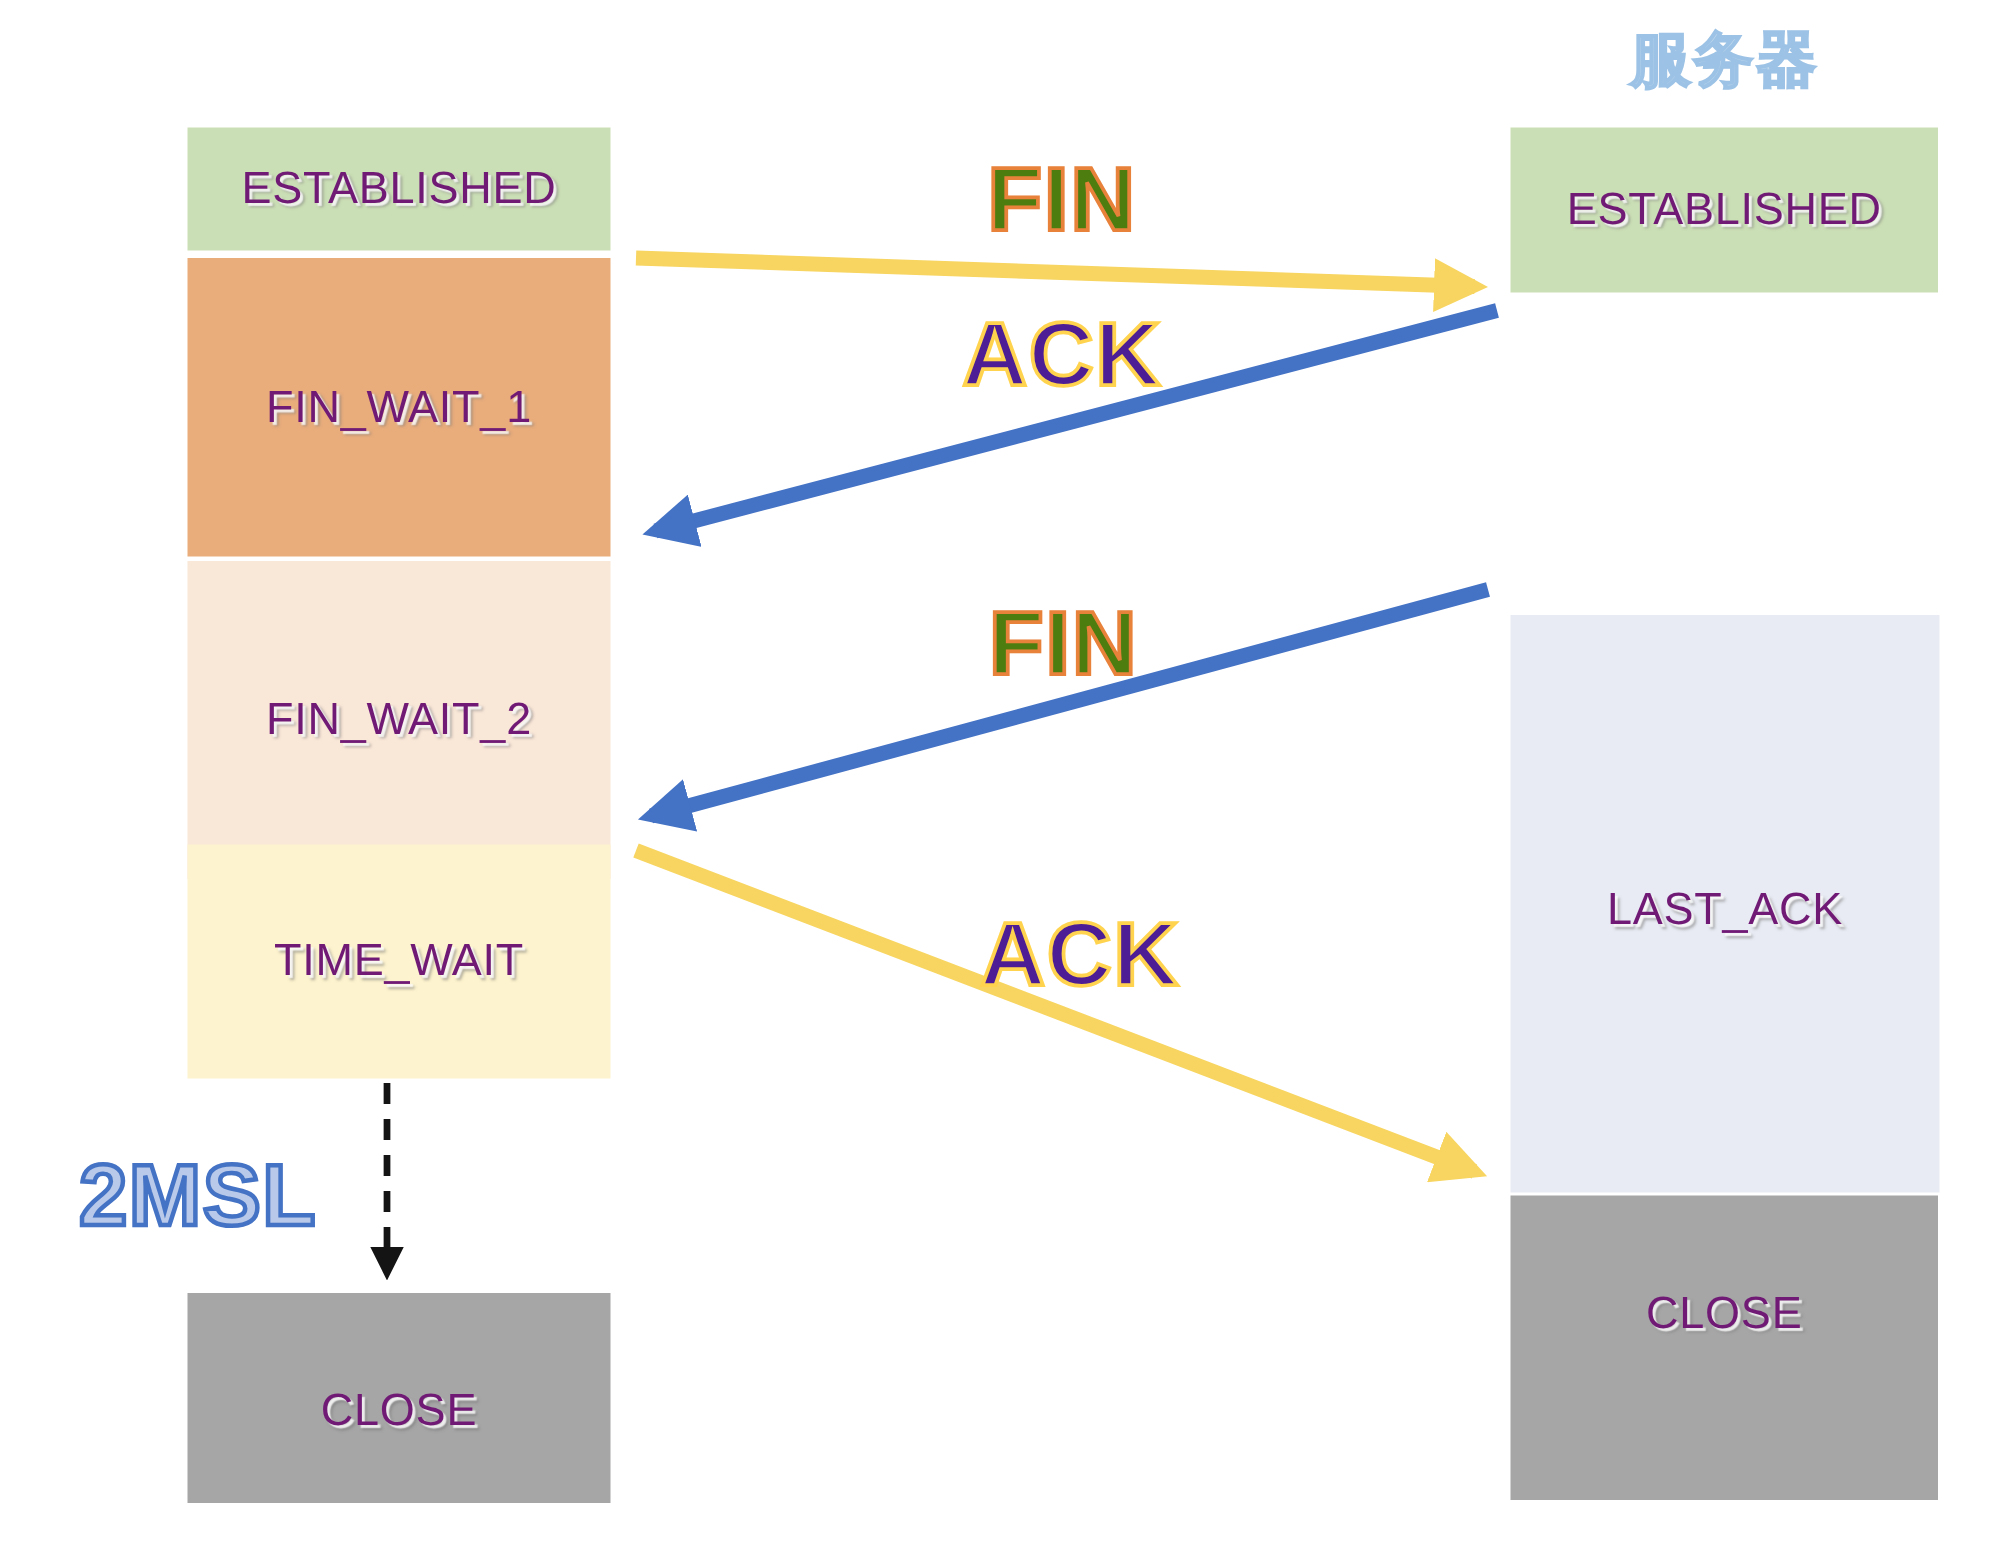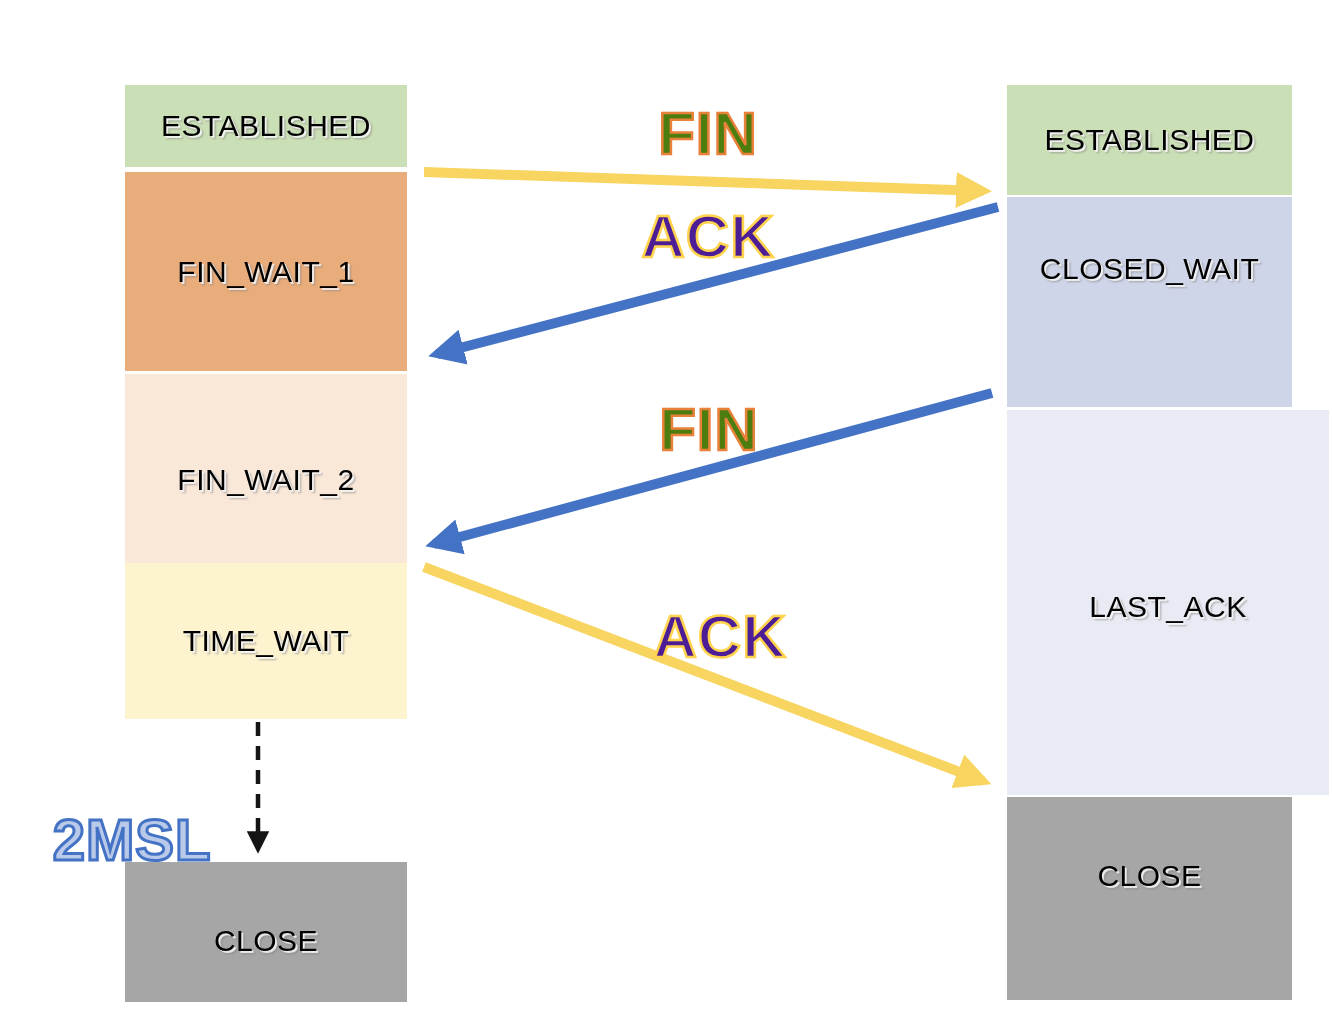--- a/index.html
+++ b/index.html
@@ -12,65 +12,63 @@
     font-size:40px;font-weight:bold;letter-spacing:2px;white-space:nowrap;
   }
   .client-title{color:#FFD34D;-webkit-text-stroke:1.5px #FFC000;text-shadow:1px 1px 0 #fff3;}
   .server-title{color:#BDD7EE;-webkit-text-stroke:1.5px #9CC2E5;}
   .state-box{
     position:absolute;display:flex;align-items:center;justify-content:center;
     box-sizing:border-box;
   }
   .state-box.align-top{align-items:flex-start;}
   .state-label{
-    font-size:30px;font-weight:500;color:#000000;letter-spacing:0.5px;white-space:nowrap;
+    font-size:30px;font-weight:500;color:#701a75;letter-spacing:0.5px;white-space:nowrap;
     text-shadow:2px 2px 1px rgba(255,255,255,0.85),3px 3px 2px rgba(110,110,110,0.55);
   }
   .arrows{position:absolute;left:0;top:0;}
   .msg-label{
     position:absolute;transform:translate(-50%,-50%);
     font-size:60px;font-weight:bold;letter-spacing:1px;white-space:nowrap;
   }
   .fin-label{color:#4d7c0f;-webkit-text-stroke:2.5px #E8813A;}
   .ack-label{color:#4c1d95;-webkit-text-stroke:2.5px #FFD34D;}
   .msl-label{
     position:absolute;transform:translate(-50%,-50%);
     font-size:58px;font-weight:bold;letter-spacing:1px;white-space:nowrap;
-    color:rgba(68,114,196,0.38);margin-top:42px;-webkit-text-stroke:3px #4472C4;
+    color:rgba(68,114,196,0.38);-webkit-text-stroke:3px #4472C4;
   }
 </style>
 </head>
 <body>
 
 <div class="canvas">
 
+  <div class="col-title server-title" style="left:1150px;top:40px;">服务器</div>
 
   <div class="state-box" style="left: 125px; top: 85px; width: 282px; height: 82px; background-color: rgb(203, 223, 182);">
     <span class="state-label">ESTABLISHED</span>
   </div>
   <div class="state-box" style="left: 125px; top: 172px; width: 282px; height: 199px; background-color: rgb(233, 173, 124); justify-content: center;">
     <span class="state-label">FIN_WAIT_1</span>
   </div>
   <div class="state-box" style="left: 125px; top: 374px; width: 282px; height: 212px; background-color: rgb(249, 231, 216);">
     <span class="state-label">FIN_WAIT_2</span>
   </div>
   <div class="state-box" style="left: 125px; top: 563px; width: 282px; height: 156px; background-color: rgb(253, 243, 206); text-align: center;">
     <span class="state-label">TIME_WAIT</span>
   </div>
   <div class="state-box" style="left: 125px; top: 862px; width: 282px; height: 140px; padding-top: 18px; background-color: rgb(166, 166, 166);">
     <span class="state-label">CLOSE</span>
   </div>
 
   <div class="state-box" style="left: 1007px; top: 85px; width: 285px; height: 110px; background-color: rgb(203, 223, 182);">
     <span class="state-label">ESTABLISHED</span>
   </div>
-  <div class="state-box align-top" style="left: 1007px; top: 197px; width: 285px; height: 210px; padding-top: 55px; background-color: rgb(207, 213, 232);">
-    <span class="state-label">CLOSED_WAIT</span>
-  </div>
-  <div class="state-box align-top" style="left: 1007px; top: 410px; width: 322px; height: 385px; padding-top: 180px; background-color: rgb(232, 235, 243);">
+  <div class="state-box align-top" style="left: 1007px; top: 410px; width: 286px; height: 385px; padding-top: 180px; background-color: rgb(232, 235, 243);">
     <span class="state-label">LAST_ACK</span>
   </div>
   <div class="state-box align-top" style="left: 1007px; top: 797px; width: 285px; height: 203px; padding-top: 62px; background-color: rgb(166, 166, 166);">
     <span class="state-label">CLOSE</span>
   </div>
 
   <svg class="arrows" width="1332" height="1030" viewBox="0 0 1332 1030">
     <defs>
       <marker id="mY" viewBox="0 0 10 10" refX="7.5" refY="5" markerWidth="3.6" markerHeight="3.6" orient="auto">
         <path d="M0,0 L10,5 L0,10 z" style="fill: rgb(247, 213, 96);"></path>

